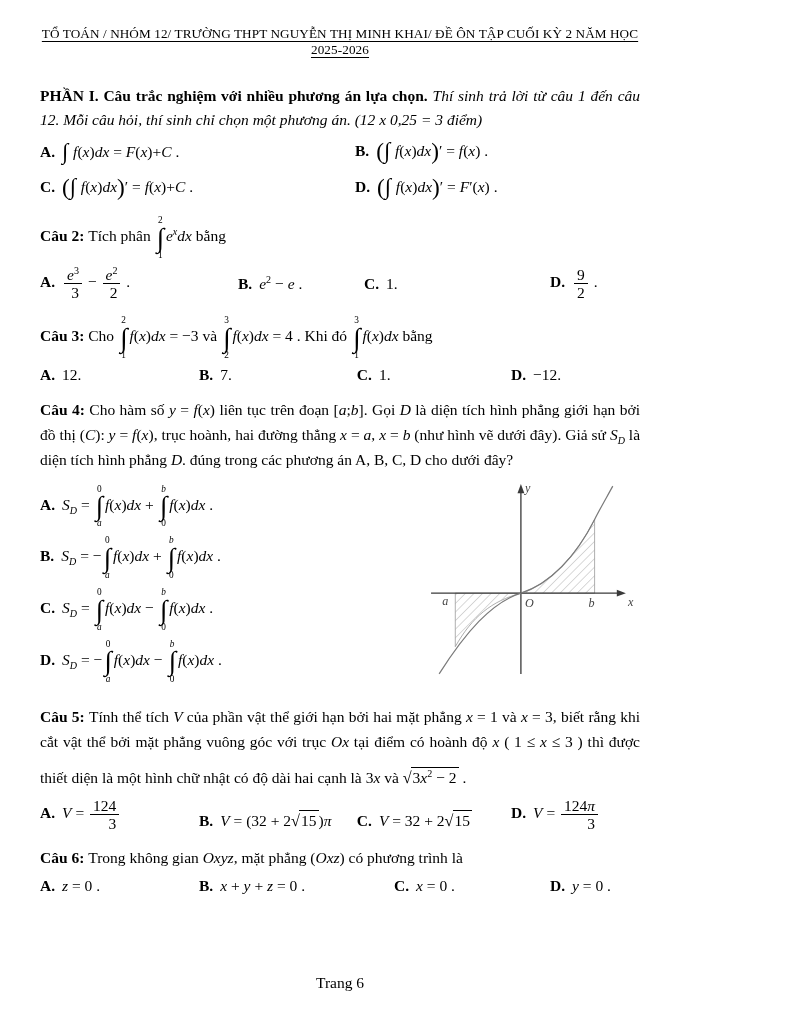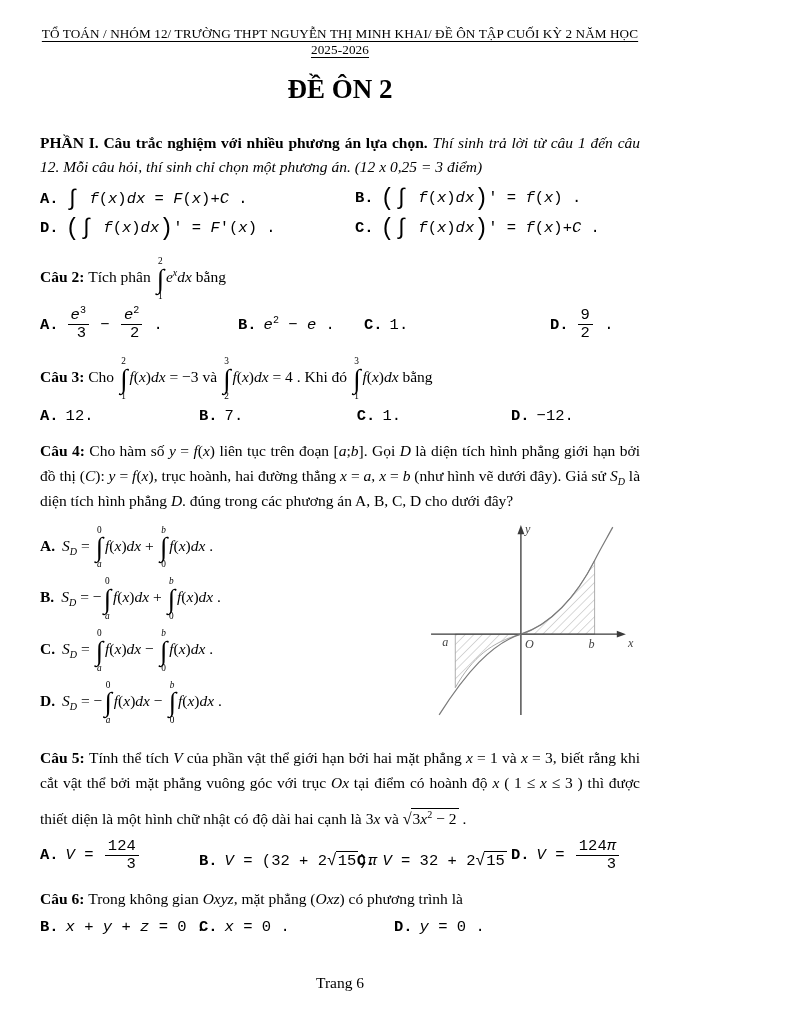--- a/index.html
+++ b/index.html
@@ -5,21 +5,21 @@
   html,body{margin:0;padding:0;background:#fff;}
   body{width:792px;height:1024px;overflow:hidden;color:#000;
        font-family:"Liberation Serif","DejaVu Serif",serif;font-size:15.5px;}
   .page{box-sizing:border-box;width:680px;height:1024px;padding:26px 40px 0;position:relative;}
   .header{text-align:center;font-size:13.2px;text-decoration:underline;text-underline-offset:3px;letter-spacing:.1px;}
   .title{text-align:center;font-weight:bold;font-size:27px;margin:16px 0 0;}
   .intro{margin:26px 0 0;text-align:justify;line-height:1.55;}
   .intro .ital{font-style:italic;}
   .intro .bold{font-weight:bold;}
   .qtext{margin:14px 0 4px;line-height:1.6;text-align:justify;}
-  .opts{display:grid;align-items:center;row-gap:3px;margin:6px 0 2px;font-family:Liberation Mono, monospace;}
+  .opts{display:grid;align-items:center;row-gap:9px;margin:6px 0 2px;}
   .cols-2{grid-template-columns:52.5% 47.5%;}
   .cols-q2{grid-template-columns:33% 21% 31% 15%;}
   .cols-q3{grid-template-columns:26.5% 26.3% 25.7% 21.5%;}
   .cols-q6{grid-template-columns:26.5% 32.5% 26% 15%;}
   .opt{white-space:nowrap;}
   .olab{font-weight:bold;margin-right:7px;}
   
   .mt i{font-style:italic;}
   .frac{display:inline-block;text-align:right;vertical-align:middle;line-height:1.1;padding:0 2px;}
   .frac .num,.frac .den{display:block;padding:0 3px;}
@@ -43,30 +43,29 @@
   .figlab{font-family:"Liberation Serif","DejaVu Serif",serif;font-style:italic;font-size:12px;fill:#444;}
   .footer{position:absolute;left:0;right:0;bottom:32px;text-align:center;font-size:15.5px;}
 </style>
 </head>
 <body>
 
 <div class="page">
 
   <div class="header">TỔ TOÁN / NHÓM 12/ TRƯỜNG THPT NGUYỄN THỊ MINH KHAI/ ĐỀ ÔN TẬP CUỐI KỲ 2 NĂM HỌC 2025-2026</div>
 
-  <div class="title">ĐỀ ÔN 2</div>
 
   <p class="intro"><span class="bold">PHẦN I. Câu trắc nghiệm với nhiều phương án lựa chọn.</span><span class="ital"> Thí sinh trả lời từ câu 1 đến câu 12. Mỗi câu hỏi, thí sinh chỉ chọn một phương án. (12 x 0,25 = 3 điểm)</span></p>
 
   <div class="q">
     <div class="opts cols-2">
       <div class="opt"><b class="olab">A.</b><span class="otext"><span class="mt"><span class="int">∫</span> <i>f</i>(<i>x</i>)<i>dx</i> = <i>F</i>(<i>x</i>)+<i>C</i></span> .</span></div>
       <div class="opt"><b class="olab">B.</b><span class="otext"><span class="mt"><span class="bp">(</span><span class="int">∫</span> <i>f</i>(<i>x</i>)<i>dx</i><span class="bp">)</span>′ = <i>f</i>(<i>x</i>)</span> .</span></div>
+      <div class="opt"><b class="olab">C.</b><span class="otext"><span class="mt"><span class="bp">(</span><span class="int">∫</span> <i>f</i>(<i>x</i>)<i>dx</i><span class="bp">)</span>′ = <i>f</i>(<i>x</i>)+<i>C</i></span> .</span></div>
       <div class="opt"><b class="olab">D.</b><span class="otext"><span class="mt"><span class="bp">(</span><span class="int">∫</span> <i>f</i>(<i>x</i>)<i>dx</i><span class="bp">)</span>′ = <i>F</i>′(<i>x</i>)</span> .</span></div>
-      <div class="opt"><b class="olab">C.</b><span class="otext"><span class="mt"><span class="bp">(</span><span class="int">∫</span> <i>f</i>(<i>x</i>)<i>dx</i><span class="bp">)</span>′ = <i>f</i>(<i>x</i>)+<i>C</i></span> .</span></div>
     </div>
   </div>
 
   <div class="q">
     <p class="qtext"><b>Câu 2: </b>Tích phân <span class="mt"><span class="bigint">
             <span class="lim">2</span>
             <span class="gl">∫</span>
             <span class="lim">1</span>
           </span><i>e</i><sup><i>x</i></sup><i>dx</i></span> bằng</p>
     <div class="opts cols-q2">
@@ -170,20 +169,21 @@
       <div class="opt"><b class="olab">A.</b><span class="otext"><span class="mt"><i>V</i> = <span class="frac"><span class="num">124</span><span class="den">3</span></span></span></span></div>
       <div class="opt"><b class="olab">B.</b><span class="otext"><span class="mt"><i>V</i> = (32 + 2<span class="sqrt"><span class="srad">√</span><span class="sbar">15</span></span>)<i>π</i></span></span></div>
       <div class="opt"><b class="olab">C.</b><span class="otext"><span class="mt"><i>V</i> = 32 + 2<span class="sqrt"><span class="srad">√</span><span class="sbar">15</span></span></span></span></div>
       <div class="opt"><b class="olab">D.</b><span class="otext"><span class="mt"><i>V</i> = <span class="frac"><span class="num">124<i>π</i></span><span class="den">3</span></span></span></span></div>
     </div>
   </div>
 
   <div class="q">
     <p class="qtext"><b>Câu 6: </b>Trong không gian <span class="mt"><i>Oxyz</i></span>, mặt phẳng <span class="mt">(<i>Oxz</i>)</span> có phương trình là</p>
     <div class="opts cols-q6">
+      <div class="opt"><b class="olab">A.</b><span class="otext"><span class="mt"><i>z</i> = 0</span> .</span></div>
       <div class="opt"><b class="olab">B.</b><span class="otext"><span class="mt"><i>x</i> + <i>y</i> + <i>z</i> = 0</span> .</span></div>
       <div class="opt"><b class="olab">C.</b><span class="otext"><span class="mt"><i>x</i> = 0</span> .</span></div>
       <div class="opt"><b class="olab">D.</b><span class="otext"><span class="mt"><i>y</i> = 0</span> .</span></div>
     </div>
   </div>
 
   <div class="footer">Trang 6</div>
 </div>
 
 </body></html>

